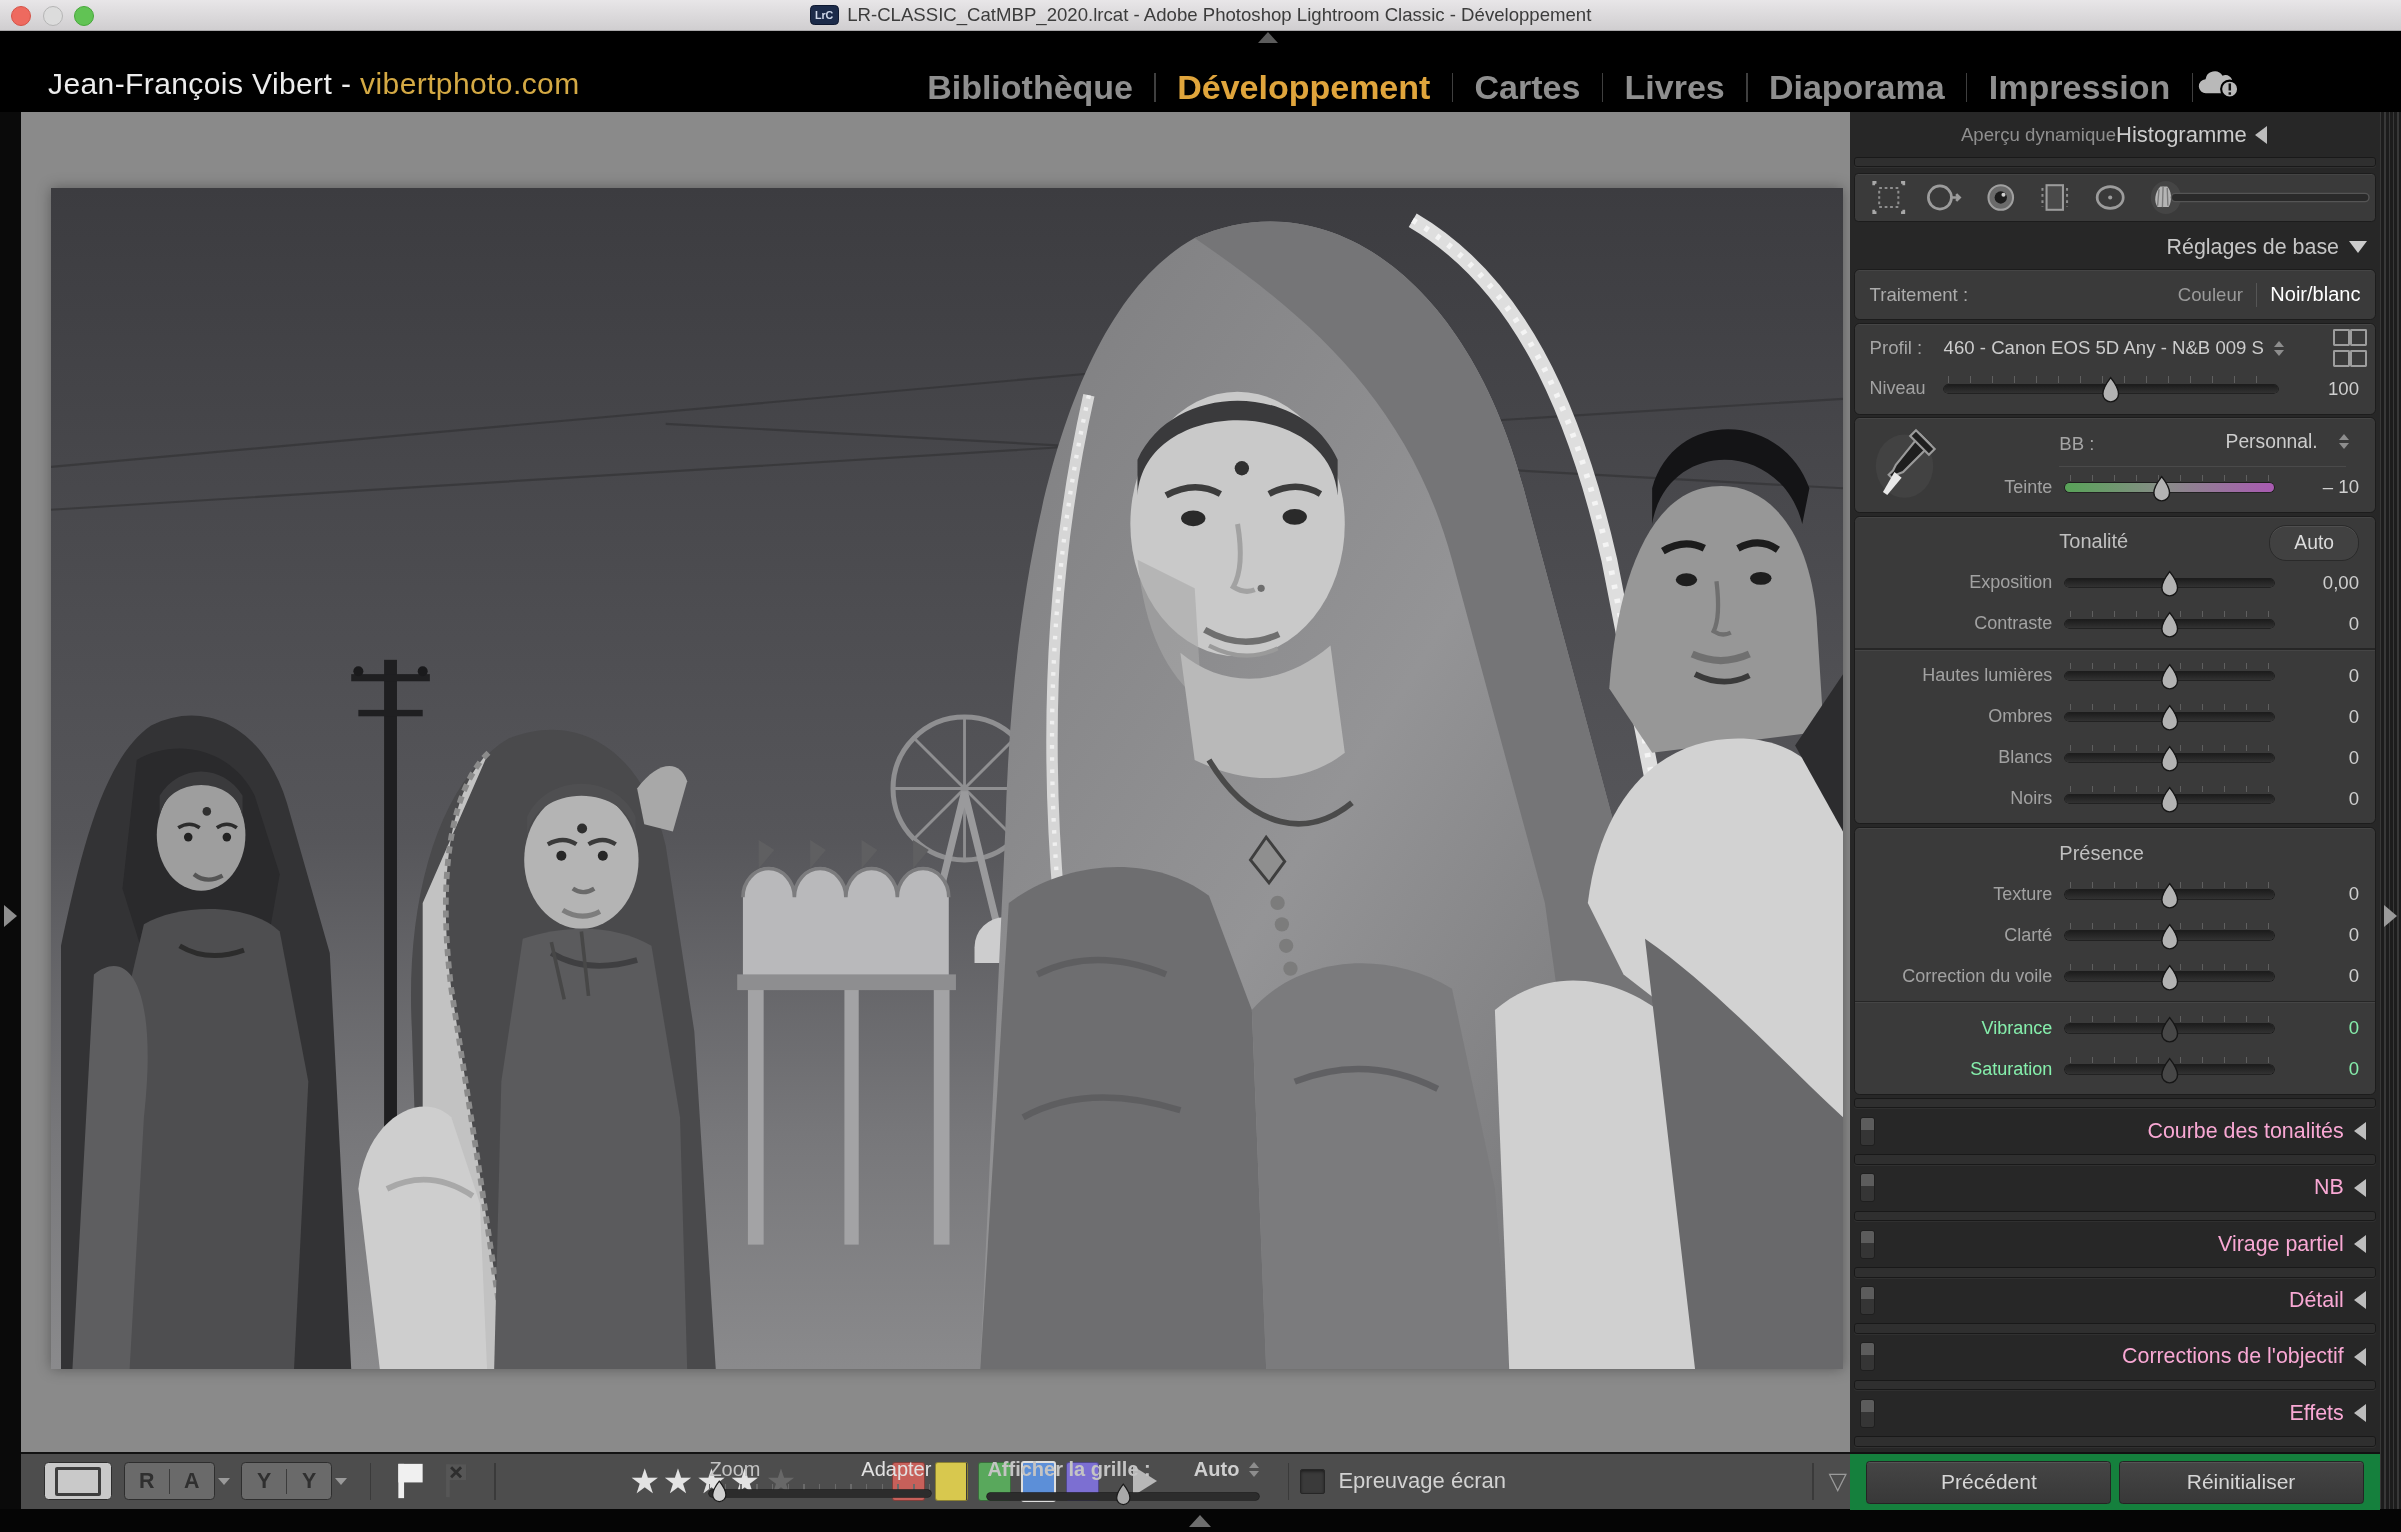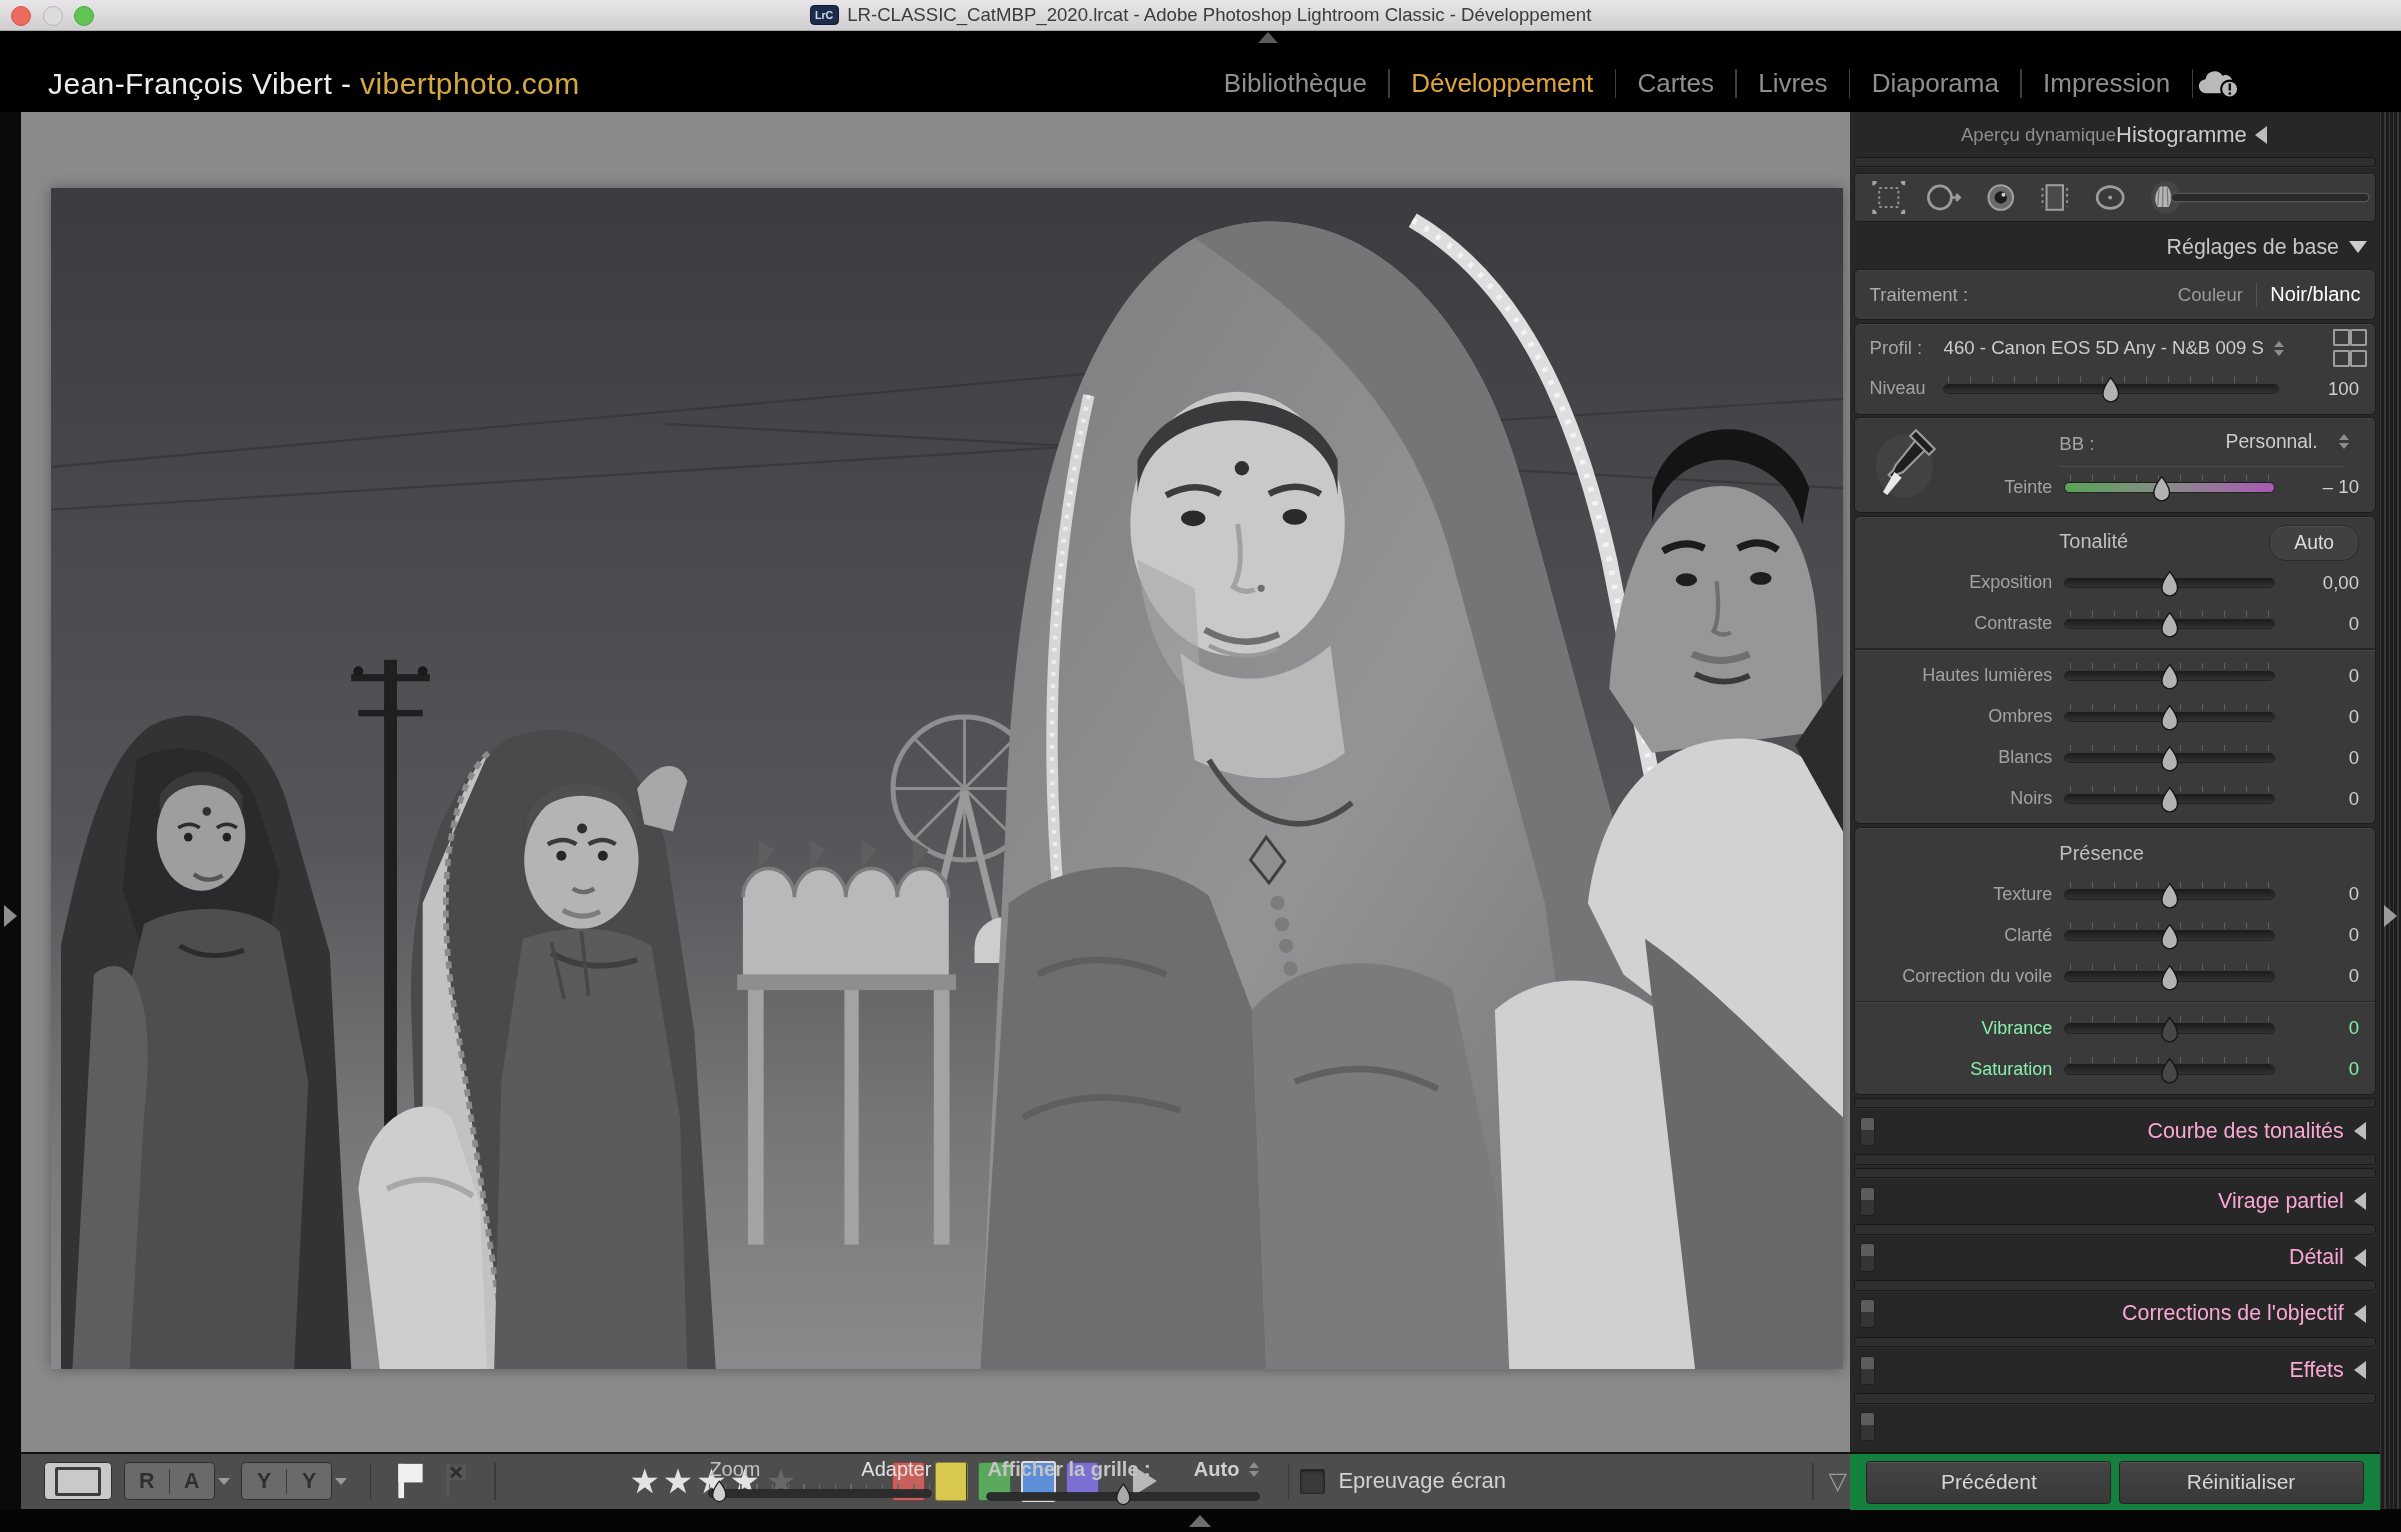--- a/index.html
+++ b/index.html
@@ -18,21 +18,21 @@
   .titletext{font-size:18.6px;color:#3c3c3c;display:flex;align-items:center;gap:8.6px;}
   .lrc-badge{display:inline-block;background:#1c2b4a;color:#cfd8ea;border-radius:4.3px;
     font-size:10.7px;font-weight:bold;padding:3.6px 4.3px;line-height:1;border:0.7px solid #0e1830;}
 
   
   .modulebar{position:absolute;left:8px;top:31px;width:2254px;height:81px;background:#000;}
   .identity{position:absolute;left:40px;top:36px;font-size:30px;letter-spacing:0.4px;}
   .identity .name{color:#ececec;}
   .identity .site{color:#d4a944;}
   .nav{position:absolute;right:69px;top:37px;display:flex;align-items:center;}
-  .nav .item{color:#8f8f8f;font-size:26px;padding:0 21.4px;cursor:default;}
+  .nav .item{color:#8f8f8f;font-size:34px;padding:0 21.4px;cursor:default;font-weight:bold;}
   .nav .item.active{color:#e0a53c;}
   .nav .sep{width:1.4px;height:29px;background:#3f3f3f;}
   .cloudwrap{position:absolute;right:20px;top:34px;}
   .toparrow{position:absolute;left:1250px;top:1.4px;width:0;height:0;
     border-left:10.7px solid transparent;border-right:10.7px solid transparent;border-bottom:11.4px solid #5c5c5c;}
 
   
   .leftstrip{position:absolute;left:0;top:112px;width:21.4px;height:1397px;background:#0a0a0a;}
   .edge-arrow{position:absolute;width:0;height:0;border-top:11.4px solid transparent;border-bottom:11.4px solid transparent;}
   .leftstrip .edge-arrow{left:4.3px;top:793px;border-left:13px solid #8f8f8f;}
@@ -687,20 +687,27 @@
 
   <div class="groove"></div>
   <div class="cpanel">
     <span class="toggle"></span>
     <span class="ptitle">
         <span>Courbe des tonalités</span>
         <span class="tri-left"></span>
       </span>
   </div>
   <div class="groove"></div>
+  <div class="cpanel">
+    <span class="toggle"></span>
+    <span class="ptitle">
+        <span>NB</span>
+        <span class="tri-left"></span>
+      </span>
+  </div>
   <div class="groove"></div>
   <div class="cpanel">
     <span class="toggle"></span>
     <span class="ptitle">
         <span>Virage partiel</span>
         <span class="tri-left"></span>
       </span>
   </div>
   <div class="groove"></div>
   <div class="cpanel">

